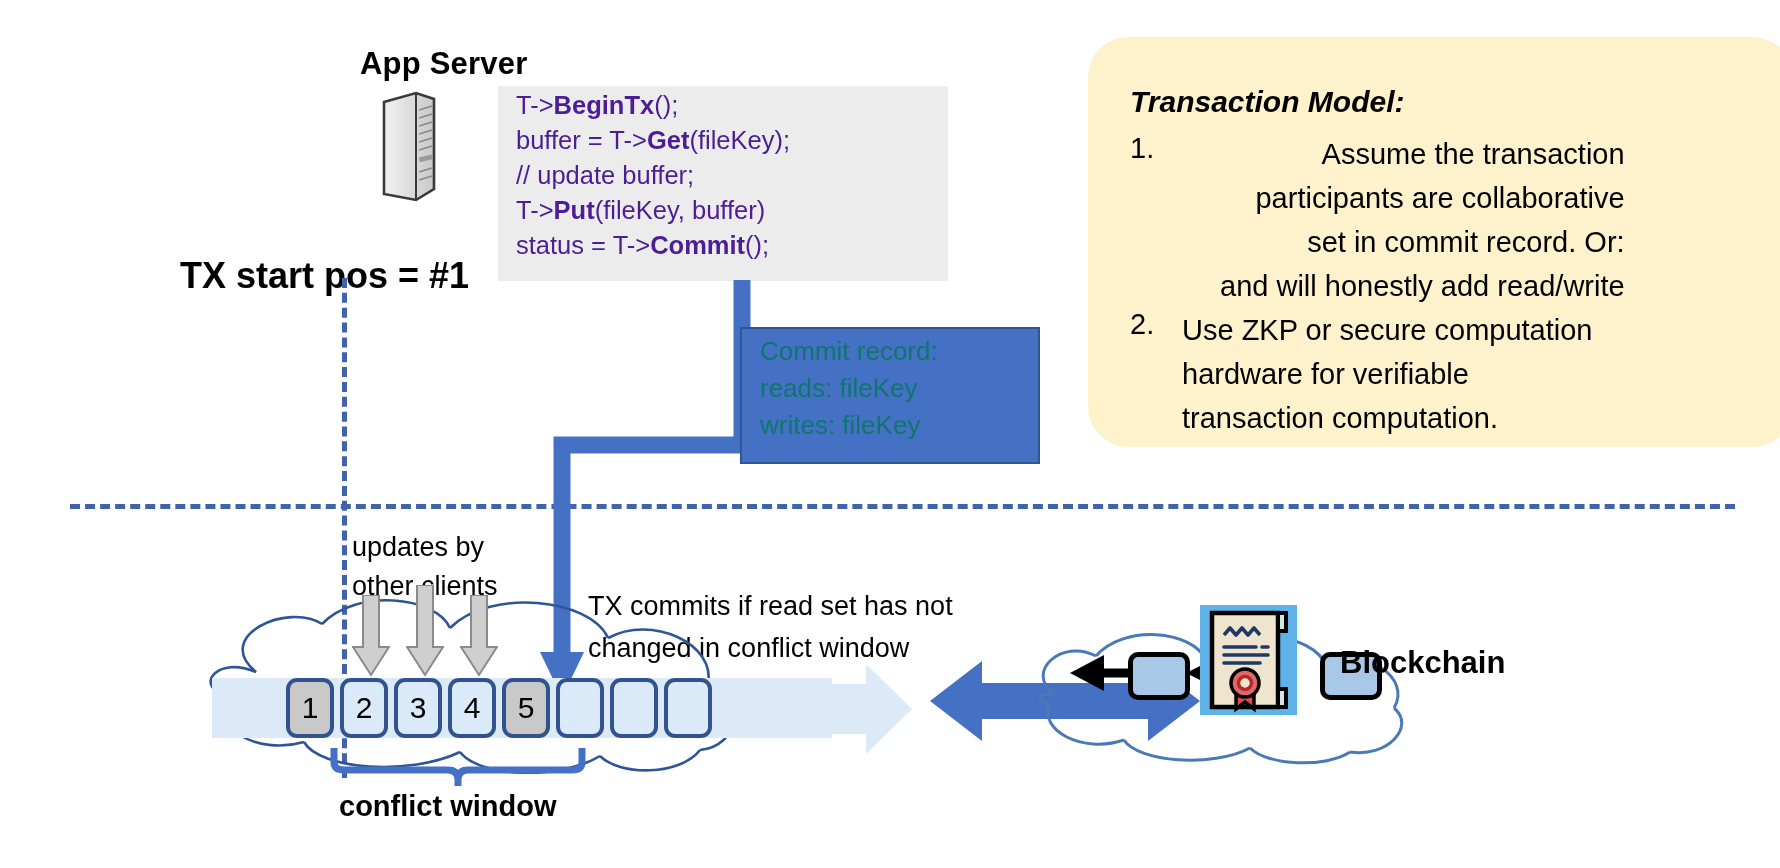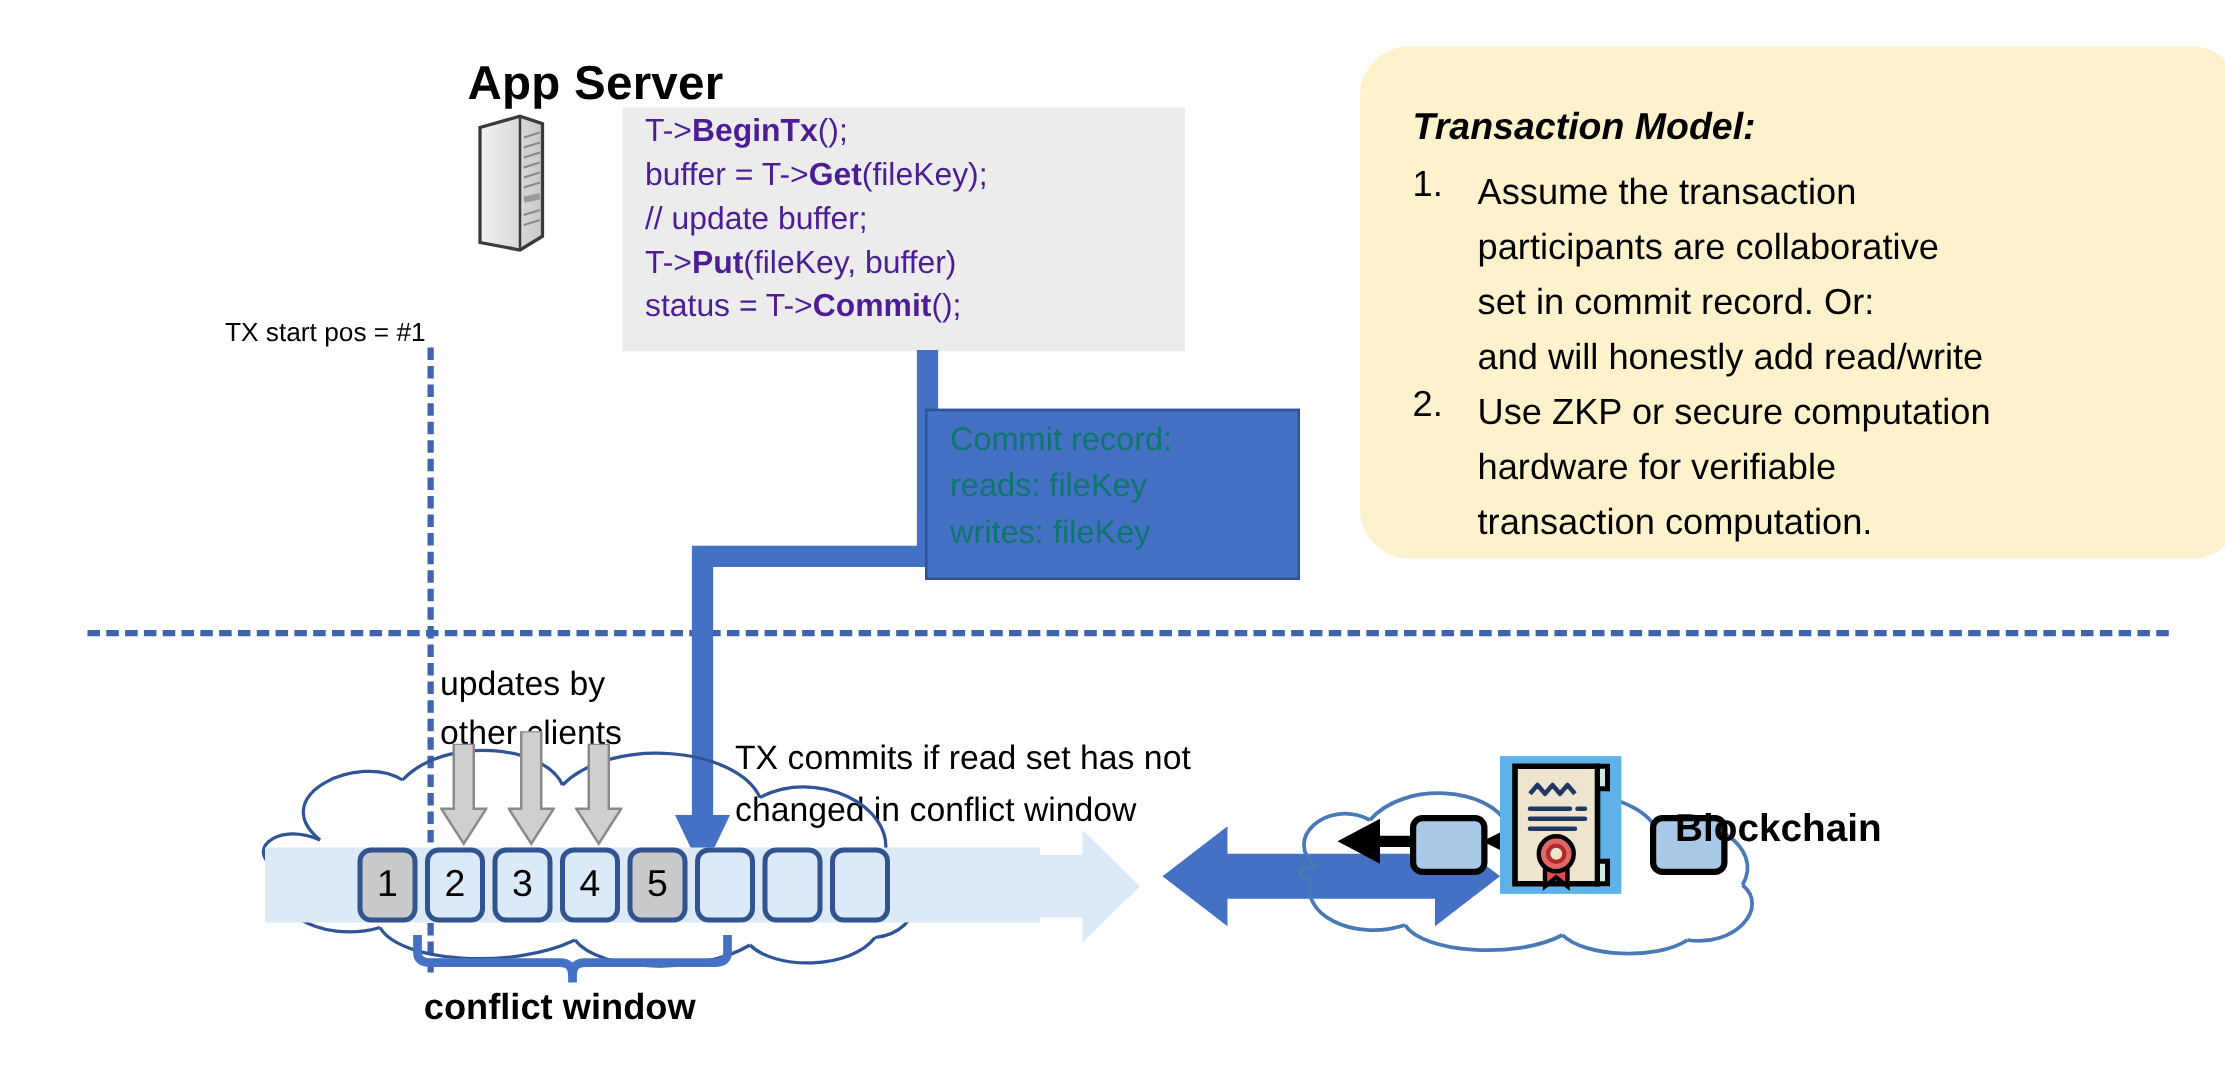--- a/index.html
+++ b/index.html
@@ -1,32 +1,32 @@
 <!DOCTYPE html>
 <html><head>
 <meta charset="utf-8">
 <style>
   html,body{margin:0;padding:0;background:#ffffff;}
   body{width:1780px;height:868px;position:relative;overflow:hidden;
        font-family:"Liberation Sans","DejaVu Sans",sans-serif;color:#000;}
   .abs{position:absolute;}
 
   
-  #app-server-title{left:374px;top:46px;font-size:38px;font-weight:bold;letter-spacing:.2px;}
+  #app-server-title{left:360px;top:46px;font-size:31px;font-weight:bold;letter-spacing:.2px;}
 
   
   #server-icon{left:378px;top:90px;width:62px;height:115px;}
 
   
   #code-box{left:498px;top:86px;width:450px;height:195px;background:#ececec;}
   #code-text{left:516px;top:88px;width:450px;font-size:25.5px;line-height:35px;color:#4c1d95;white-space:nowrap;}
   #code-text b{font-weight:bold;}
 
   
-  #tx-start-label{left:180px;top:255px;font-size:21px;}
+  #tx-start-label{left:180px;top:255px;font-size:36px;font-weight:bold;}
 
   
   #tx-start-line{left:342px;top:278px;width:0;height:500px;
       border-left:5px dashed #3f63ac;}
 
   
   #divider{left:70px;top:504px;width:1665px;height:0;border-top:5px dashed #3f63ac;}
 
   
   #commit-box{left:740px;top:327px;width:296px;height:133px;background:#4471c4;
@@ -142,21 +142,21 @@
 <div class="abs" id="commit-text">
   <div>Commit record:</div>
   <div>reads: fileKey</div>
   <div>writes: fileKey</div>
 </div>
 
 <div class="abs" id="tx-model-box"></div>
 <div class="abs" id="tx-model-title">Transaction Model:</div>
 
 <div class="tm-num abs" style="left:1130px;top:132px;">1.</div>
-<div class="tm-item abs" style="left:1182px;top:132px;">
+<div class="tm-item abs" style="left:1220px;top:132px;text-align:right;">
   <div>Assume the transaction</div>
   <div>participants are collaborative</div>
   <div>set in commit record.  Or:</div>
   <div>and will honestly add read/write</div>
 </div>
 
 <div class="tm-num abs" style="left:1130px;top:308px;">2.</div>
 <div class="tm-item abs" style="left:1182px;top:308px;">
   <div>Use ZKP or secure computation</div>
   <div>hardware for verifiable</div>

